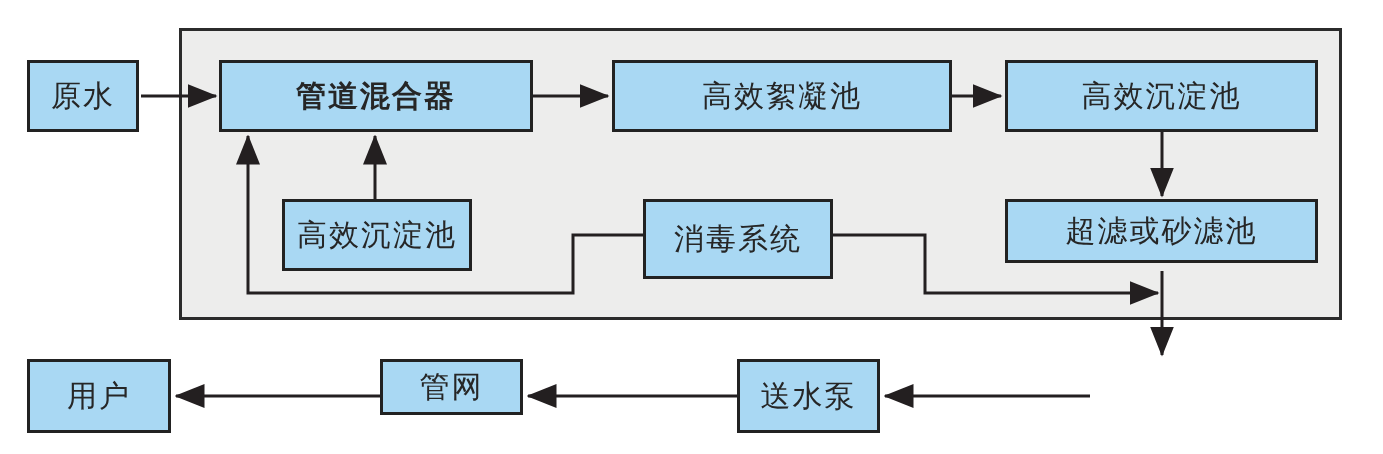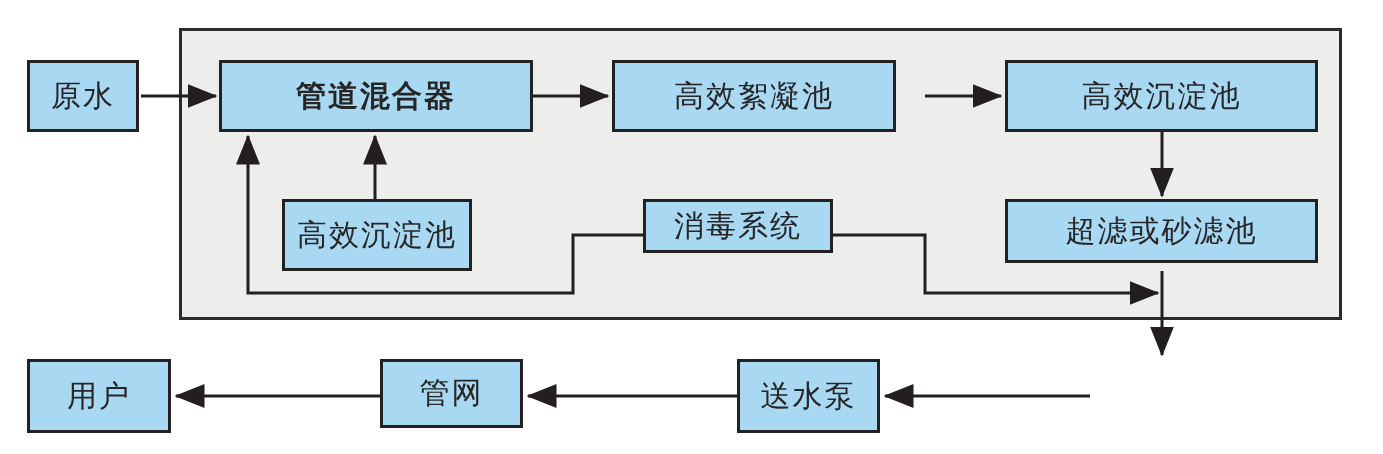--- a/index.html
+++ b/index.html
@@ -38,27 +38,27 @@
   }
   .node span {
     color: #262626;
     font-size: 30px;
     letter-spacing: 2px;
     white-space: nowrap;
   }
   
   .n-raw-water     { left: 27px;   top: 60px;  width: 112px; height: 72px; }
   .n-pipe-mixer    { left: 219px;  top: 60px;  width: 314px; height: 72px; font-weight: bold; }
-  .n-flocculation  { left: 612px;  top: 60px;  width: 284px; height: 72px; }
+  .n-flocculation  { left: 612px;  top: 60px;  width: 340px; height: 72px; }
   .n-sedimentation { left: 1005px; top: 60px;  width: 313px; height: 72px; }
   .n-dosing        { left: 282px;  top: 199px; width: 190px; height: 72px; }
-  .n-disinfection  { left: 643px;  top: 199px; width: 190px; height: 54px; }
+  .n-disinfection  { left: 643px;  top: 199px; width: 190px; height: 80px; }
   .n-filter        { left: 1005px; top: 199px; width: 313px; height: 64px; }
   .n-user          { left: 27px;   top: 359px; width: 144px; height: 74px; }
-  .n-pipe-network  { left: 380px;  top: 359px; width: 143px; height: 69px; }
+  .n-pipe-network  { left: 380px;  top: 359px; width: 143px; height: 56px; }
   .n-pump          { left: 737px;  top: 359px; width: 143px; height: 74px; }
   .n-clear-water   { left: 1090px; top: 359px; width: 143px; height: 74px; }
   .edge { fill: none; stroke: #231f20; stroke-width: 3; }
 </style>
 </head>
 <body>
 
 <div class="canvas">
 
   <div class="group-box"></div>

